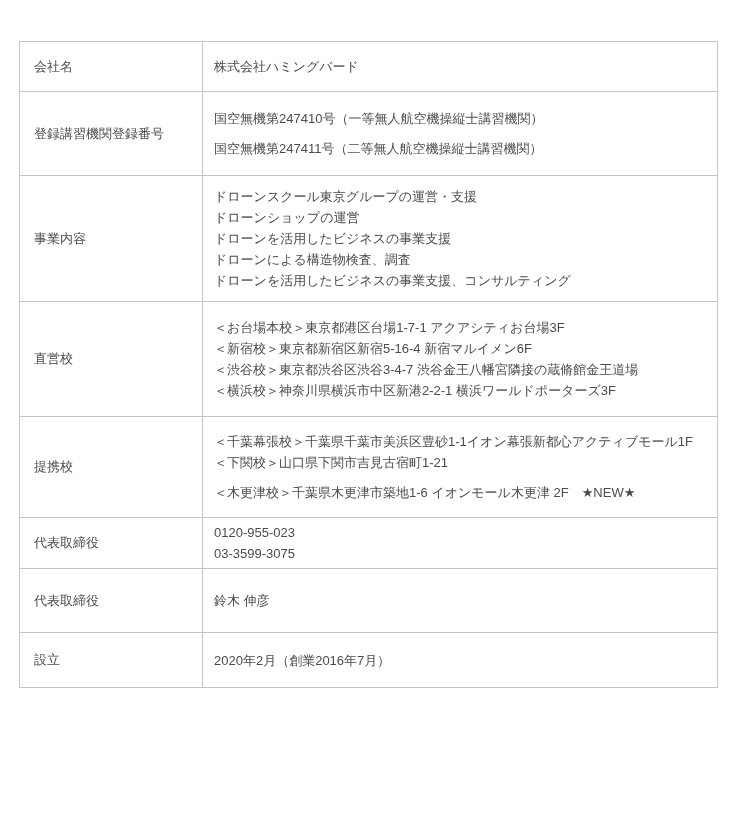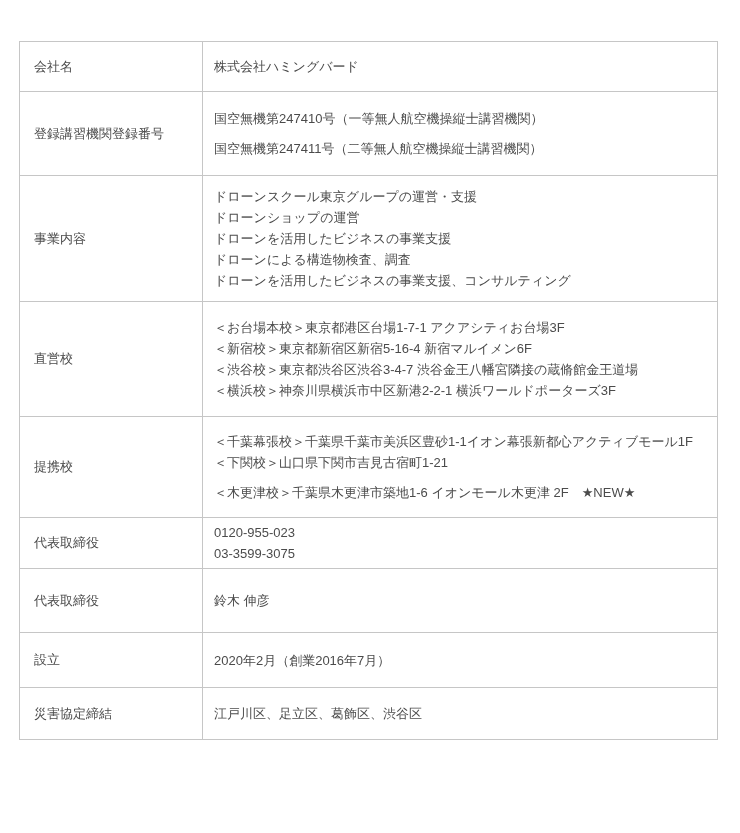--- a/index.html
+++ b/index.html
@@ -126,21 +126,15 @@
           <td class="value-cell">
             <div class="value-line"><span>鈴木 伸彦</span></div>
           </td>
         </tr>
         <tr>
           <td class="label-cell">設立</td>
           <td class="value-cell">
             <div class="value-line"><span>2020年2月（創業2016年7月）</span></div>
           </td>
         </tr>
-        <tr>
-          <td class="label-cell">災害協定締結</td>
-          <td class="value-cell">
-            <div class="value-line"><span>江戸川区、足立区、葛飾区、渋谷区</span></div>
-          </td>
-        </tr>
       </tbody>
   </table>
 </div>
 
 </body></html>

